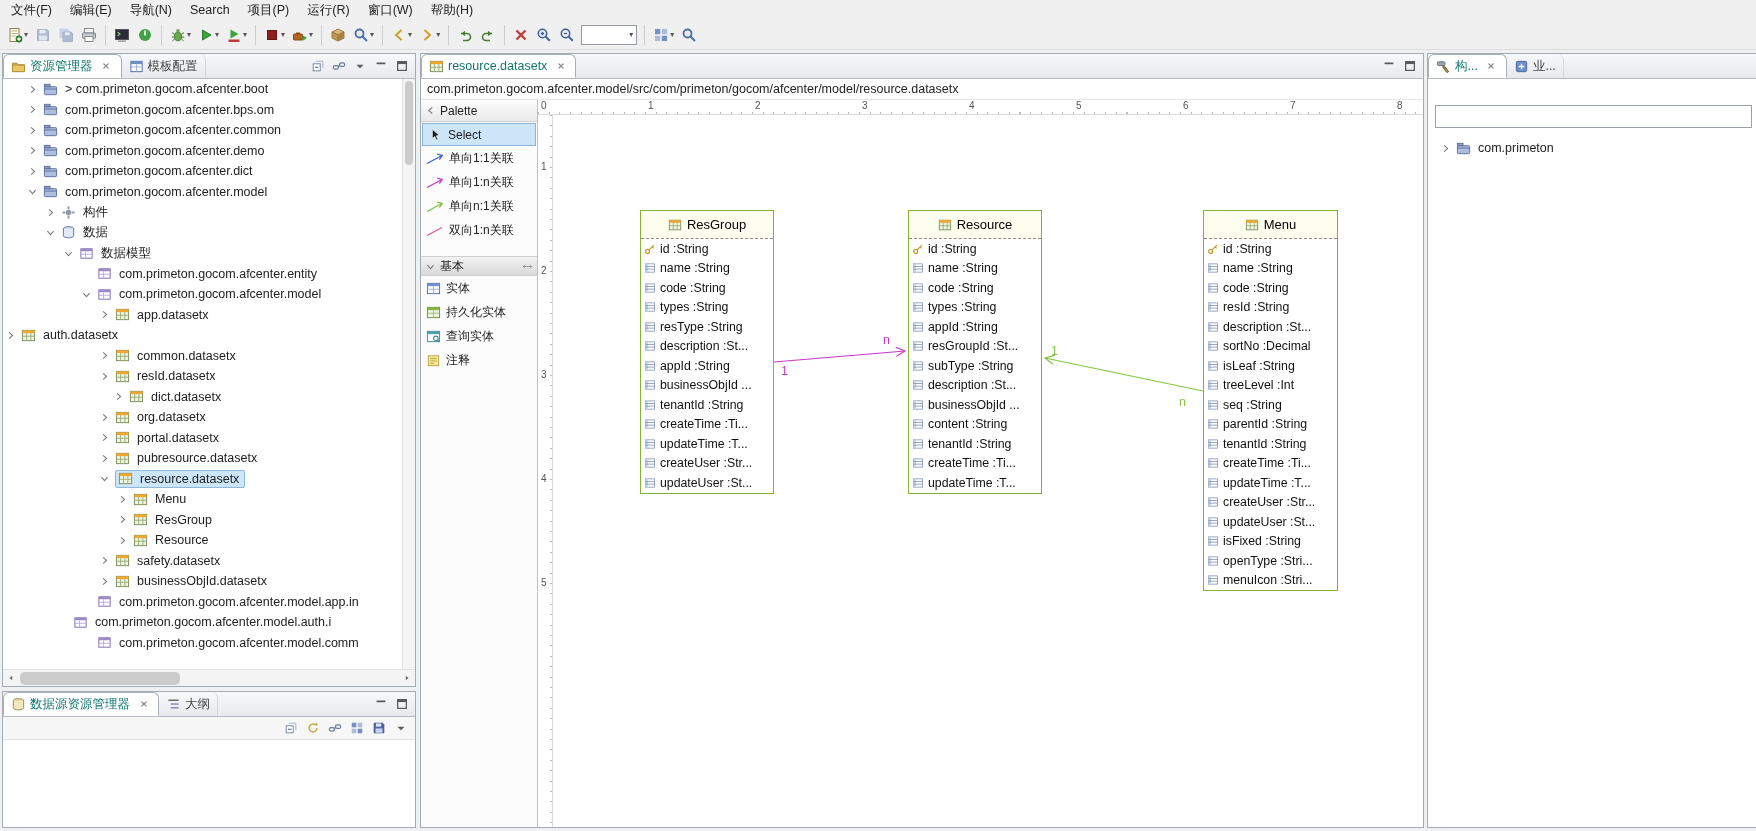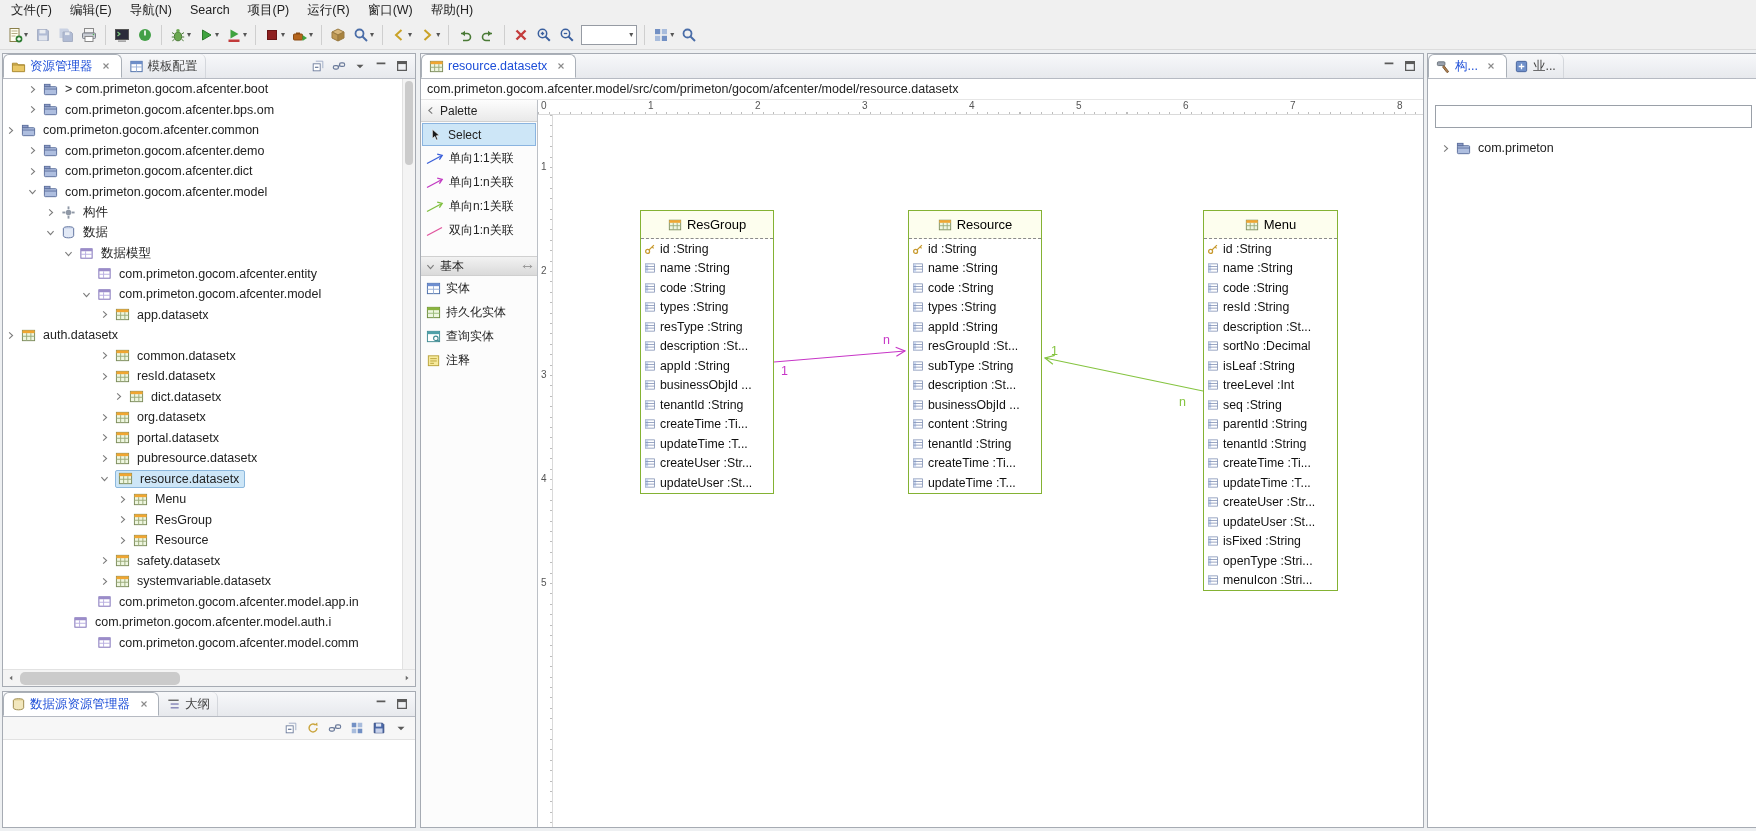--- a/index.html
+++ b/index.html
@@ -22,21 +22,21 @@
   #workspace{position:relative;height:781px;background:#eef0f2}
   .view{position:absolute;background:#fff;border:1px solid #a6abb3}
   #left-top{left:2px;top:3px;width:414px;height:634px}
   #left-bottom{left:2px;top:641px;width:414px;height:137px}
   #editor{left:420px;top:3px;width:1004px;height:775px}
   #right-panel{left:1427px;top:3px;width:329px;height:775px;border-right:none}
   
   .tabbar{position:absolute;left:0;right:0;top:0;height:25px;background:linear-gradient(#f7f8fa,#e7e9ed);border-bottom:1px solid #b6bac2;display:flex;align-items:stretch}
   .tab{display:flex;align-items:center;padding:0 7px;gap:4px;color:#444;white-space:nowrap;border-right:1px solid #d4d7dc;border-top-left-radius:6px;border-top-right-radius:6px}
   .tab .ic{width:15px;height:15px}
-  .tab.active{background:#fff;border:1px solid #aab0b8;border-bottom:1px solid #fff;color:#1d4ed8}
+  .tab.active{background:#fff;border:1px solid #aab0b8;border-bottom:1px solid #fff;color:#0f766e}
   .tclose{width:10px;height:10px;display:inline-flex;margin-left:2px}
   .tclose svg{width:10px;height:10px}
   .viewbtns{margin-left:auto;display:flex;align-items:center;gap:3px;padding-right:4px}
   .vbtn{width:18px;height:18px;display:flex;align-items:center;justify-content:center;border-radius:2px}
   .vbtn .ic{width:14px;height:14px}
   
   #lt-tree{position:absolute;left:0;top:25px;right:13px;bottom:17px;overflow:hidden;background:#fff}
   .trow{height:20.5px;display:flex;align-items:center;gap:4px;white-space:nowrap}
   .texp{width:14px;height:14px;display:inline-flex;align-items:center;justify-content:center;flex:none}
   .texp svg{width:11px;height:11px}
@@ -401,21 +401,21 @@
           </span>
           <span class="ic" style="width:15px;height:15px">
             <svg viewBox="0 0 16 16">
               <rect x="1.5" y="5" width="13" height="8.5" rx="1" fill="#aebedf" stroke="#5c6f9c"></rect>
               <path d="M1.5 7.5h13" stroke="#5c6f9c"></path>
               <rect x="1.5" y="2.5" width="6" height="2.5" fill="#8d9cc9" stroke="#5c6f9c"></rect>
             </svg>
           </span>
           <span class="tlabel">com.primeton.gocom.afcenter.bps.om</span>
         </div>
-        <div class="trow" style="">
+        <div class="trow" style="padding-left:22px">
           <span class="texp">
             <svg viewBox="0 0 16 16">
               <path d="M6 3.5 L11 8 L6 12.5" fill="none" stroke="#7c7c7c" stroke-width="1.6"></path>
             </svg>
           </span>
           <span class="ic" style="width:15px;height:15px">
             <svg viewBox="0 0 16 16">
               <rect x="1.5" y="5" width="13" height="8.5" rx="1" fill="#aebedf" stroke="#5c6f9c"></rect>
               <path d="M1.5 7.5h13" stroke="#5c6f9c"></path>
               <rect x="1.5" y="2.5" width="6" height="2.5" fill="#8d9cc9" stroke="#5c6f9c"></rect>
@@ -743,21 +743,21 @@
               <path d="M6 3.5 L11 8 L6 12.5" fill="none" stroke="#7c7c7c" stroke-width="1.6"></path>
             </svg>
           </span>
           <span class="ic" style="width:15px;height:15px">
             <svg viewBox="0 0 16 16">
               <rect x="1.5" y="2.5" width="13" height="11" fill="#eef6e0" stroke="#7a8a5a"></rect>
               <rect x="1.5" y="2.5" width="13" height="3" fill="#f0a632"></rect>
               <path d="M1.5 8.8h13M6 5.5v8M10.5 5.5v8" stroke="#9aaa7a"></path>
             </svg>
           </span>
-          <span class="tlabel">systemvariable.datasetx</span>
+          <span class="tlabel">businessObjId.datasetx</span>
         </div>
         <div class="trow" style="padding-left:76px">
           <span class="texp"></span>
           <span class="ic" style="width:15px;height:15px">
             <svg viewBox="0 0 16 16">
               <rect x="2" y="3" width="12" height="10" fill="#fff" stroke="#7a6ab5"></rect>
               <rect x="2" y="3" width="12" height="2.6" fill="#9b8cc9"></rect>
               <path d="M2 8.8h12M7 5.6v7.4" stroke="#b8aee0"></path>
             </svg>
           </span>

